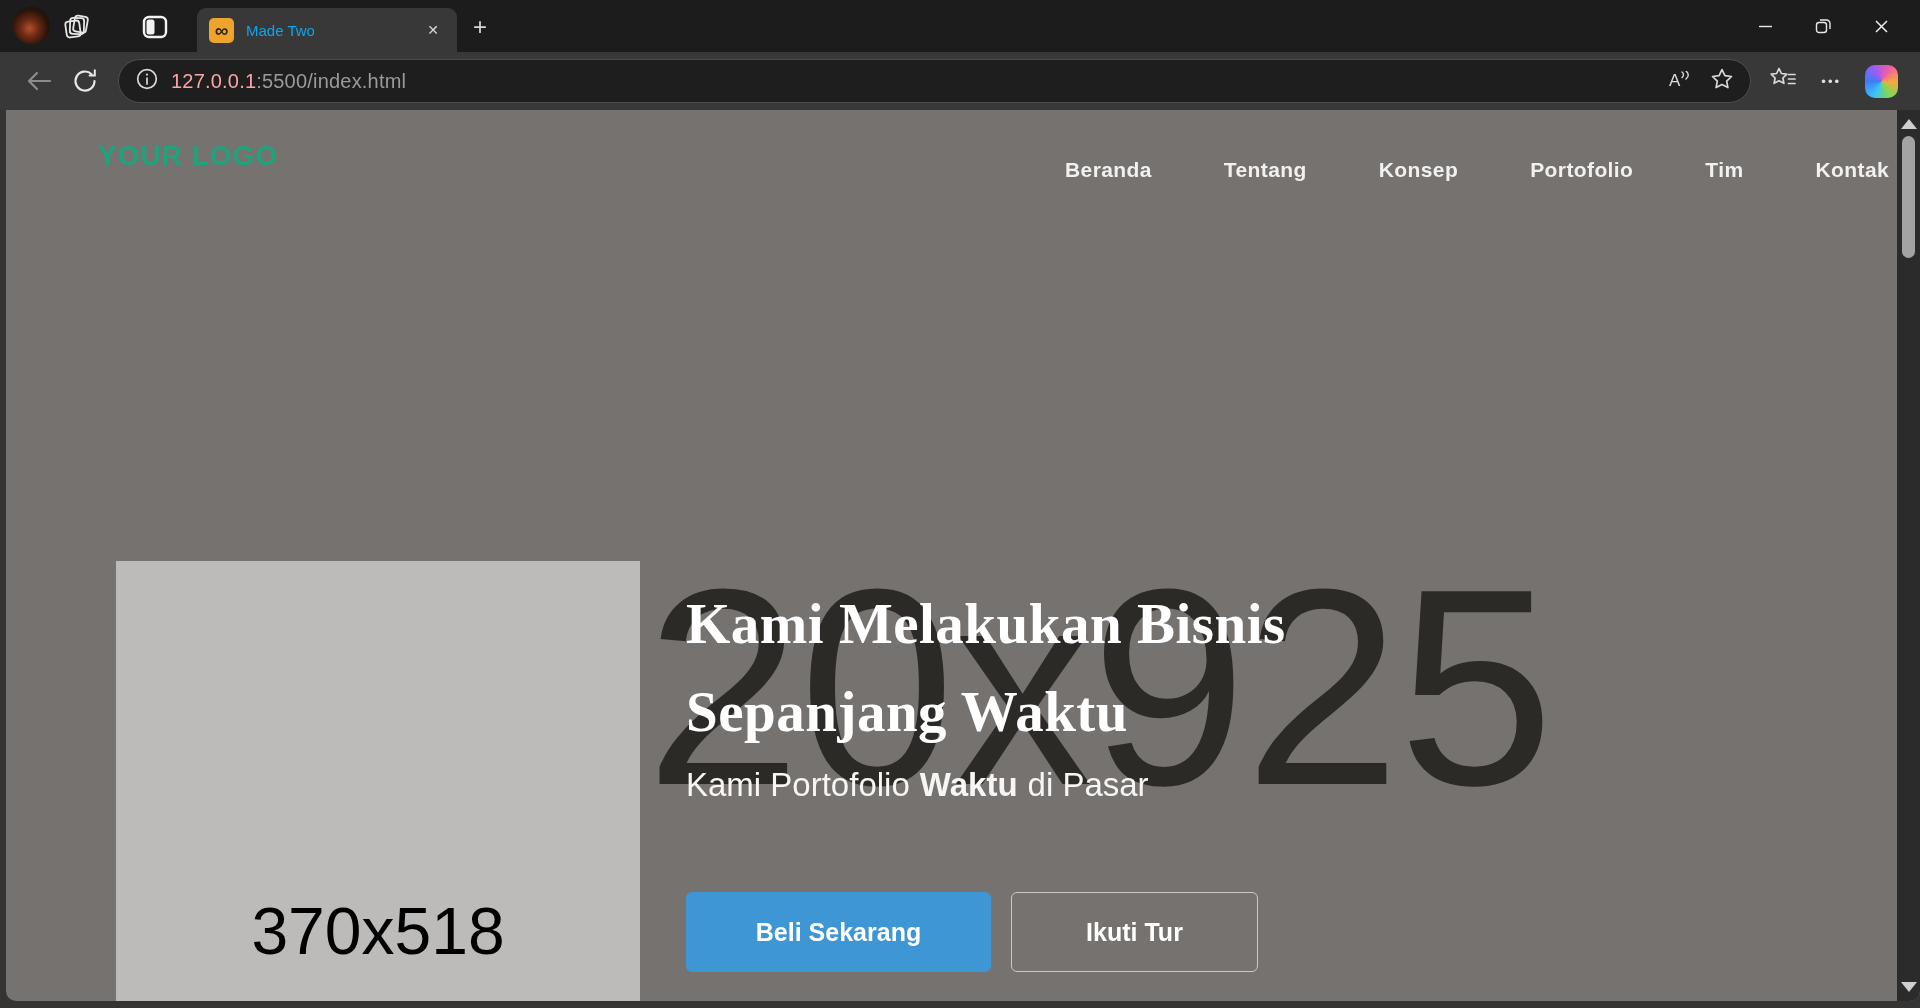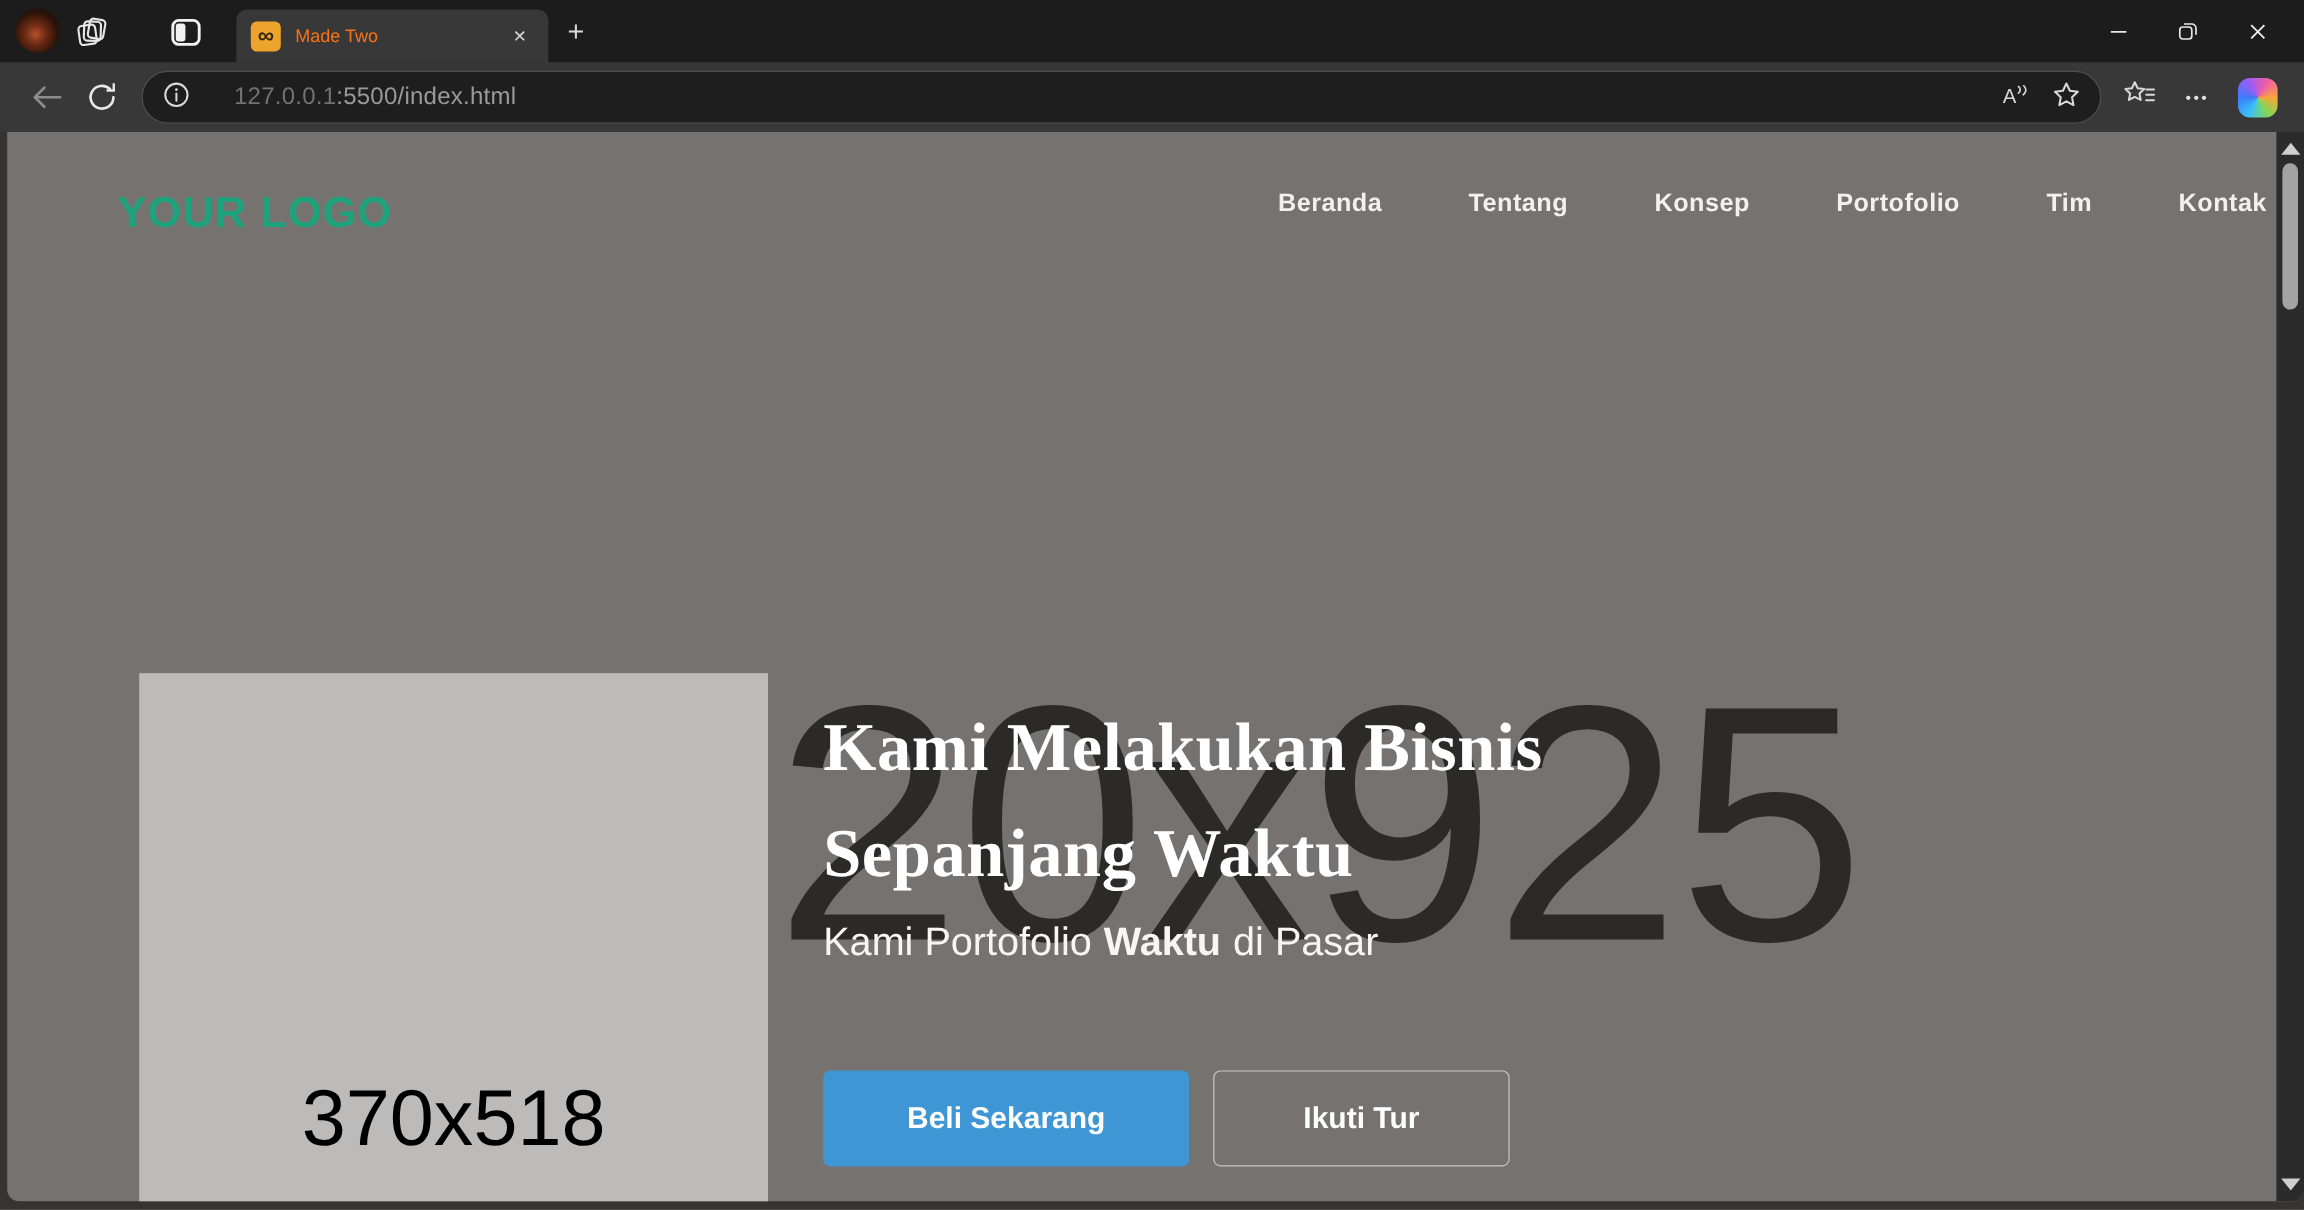--- a/index.html
+++ b/index.html
@@ -19,49 +19,49 @@
   .layout-icon { left:141px; }
   .tab {
     position:absolute; left:197px; top:8px; width:260px; height:44px;
     background:#383838; border-radius:9px 9px 0 0; display:flex; align-items:center; padding:0 12px;
   }
   .favicon {
     width:25px; height:25px; border-radius:5px; background:#eda42c; flex:0 0 auto;
     display:flex; align-items:center; justify-content:center;
     color:#33250a; font-weight:bold; font-size:19px; line-height:1;
   }
-  .tab-title { flex:1; margin-left:12px; color:#f97316; font-size:15px; white-space:nowrap; overflow:hidden; }
+  .tab-title { flex:1; margin-left:12px; color:#0ea5e9; font-size:15px; white-space:nowrap; overflow:hidden; }
   .tab-close { color:#d7d7d7; font-size:14px; padding:4px 6px; cursor:default; }
   .newtab { position:absolute; left:464px; top:12px; width:32px; height:30px; color:#d7d7d7;
     font-size:24px; font-weight:300; display:flex; align-items:center; justify-content:center; }
   .winctrls { position:absolute; right:10px; top:0; height:52px; display:flex; align-items:center; }
   .winbtn { width:58px; height:52px; display:flex; align-items:center; justify-content:center; }
   
   .toolbar { position:absolute; top:52px; left:0; right:0; height:58px; background:#383838;
     display:flex; align-items:center; padding:0 16px; }
   .nav-btn { width:34px; height:34px; display:flex; align-items:center; justify-content:center; margin:0 6px; flex:0 0 auto; }
   .urlpill {
     flex:1; height:44px; margin:0 14px 0 10px; background:#1e1e1e; border:1px solid #4e4e4e;
     border-radius:22px; display:flex; align-items:center; padding:0 16px; min-width:0;
   }
   .url-text { flex:1; margin-left:12px; font-size:20px; color:#9a9a9a; white-space:nowrap; overflow:hidden; letter-spacing:.2px; }
-  .url-host { color:#737373;margin-left:24px; }
+  .url-host { color:#fca5a5; }
   .pill-right { display:flex; align-items:center; gap:20px; margin-left:10px; }
   .readaloud { display:flex; align-items:flex-start; color:#d9d9d9; font-size:17px; }
   .chrome-right { display:flex; align-items:center; gap:24px; margin:0 6px 0 4px; flex:0 0 auto; }
   .dots { color:#e0e0e0; font-size:13px; letter-spacing:2px; }
   .copilot { width:33px; height:33px; border-radius:10px;
     background:conic-gradient(from 210deg, #3abffd, #3a7df6, #9b5cf6, #ef5da8, #f7a73c, #7ed957, #3abffd); }
   
   .page {
     position:absolute; left:6px; top:110px; right:0; bottom:7px;
     background:#757270; border-radius:0 0 10px 10px; overflow:hidden;
   }
-  .logo { position:absolute; left:92px; top:30px; z-index:4; font-size:36px; font-weight:800;
-    letter-spacing:1px; color:#1fa37d;margin-top:16px; }
+  .logo { position:absolute; left:92px; top:30px; z-index:4; font-size:28px; font-weight:800;
+    letter-spacing:1px; color:#1fa37d; }
   .mainnav { position:absolute; left:1059px; top:38px; height:44px; z-index:4;
     display:flex; align-items:center; gap:72px; }
   .navlink { color:#f2f1ef; font-size:21px; font-weight:600; letter-spacing:.4px; white-space:nowrap; }
   .bigph {
     position:absolute; left:332px; top:437px; z-index:1; font-size:280px; line-height:1;
     color:#2b2a27; white-space:nowrap; letter-spacing:-2px;
   }
   .imgph {
     position:absolute; left:110px; top:451px; width:524px; height:740px; z-index:2;
     background:#bcbbba; display:flex; align-items:center; justify-content:center;

